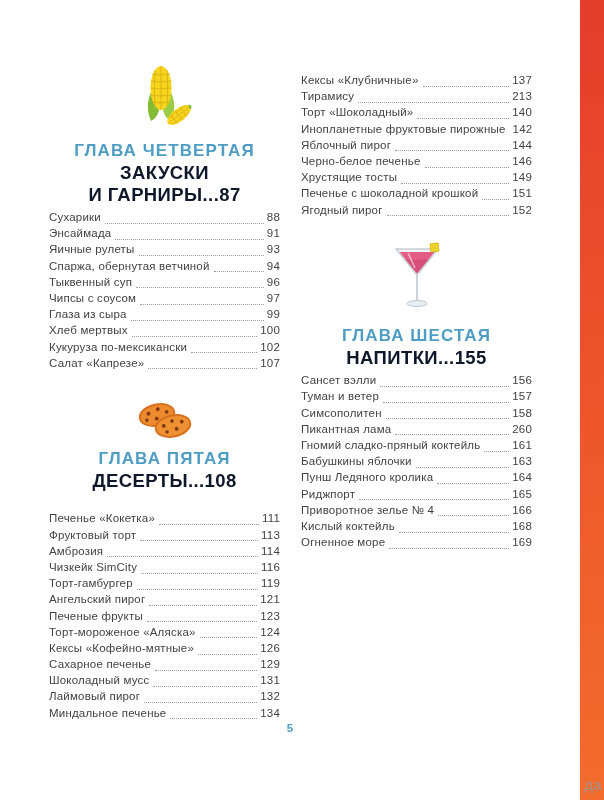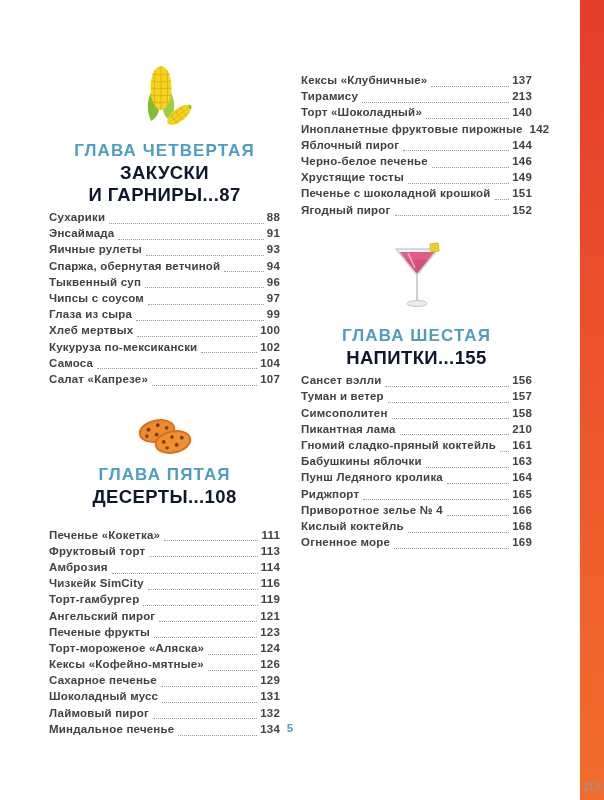--- a/index.html
+++ b/index.html
@@ -27,21 +27,21 @@
   }
   .kicker.tight{margin-top:8px;}
   .chapter-title{
     margin-top:1px;text-align:center;
     color:#0f172a;font-size:18.5px;line-height:21.5px;font-weight:800;letter-spacing:.4px;
   }
   .toc{margin-top:6px;}
   .toc.mt8{margin-top:21px;}
   .toc.mt6{margin-top:6px;}
   .toc.top-list{margin-top:74px;}
-  .toc-row{display:flex;align-items:baseline;height:16.2px;font-weight:bold;}
+  .toc-row{display:flex;align-items:baseline;height:16.2px;}
   .toc-label{white-space:nowrap;font-size:11.5px;color:#424242;letter-spacing:.2px;}
   .toc-dots{
     flex:1;align-self:flex-end;margin:0 3px 3.5px 4px;
     border-bottom:1.6px dotted #9c9c9c;
   }
   .toc-page{white-space:nowrap;font-size:11.5px;color:#424242;letter-spacing:.2px;}
 
   .page-number{
     position:absolute;top:722px;left:0;width:580px;text-align:center;
     color:#4f9dc5;font-size:11.5px;font-weight:700;
@@ -132,25 +132,20 @@
         </div>
         <div class="toc-row">
           <span class="toc-label">Хлеб мертвых</span>
           <span class="toc-dots"></span>
           <span class="toc-page">100</span>
         </div>
         <div class="toc-row">
           <span class="toc-label">Кукуруза по-мексикански</span>
           <span class="toc-dots"></span>
           <span class="toc-page">102</span>
-        </div>
-        <div class="toc-row">
-          <span class="toc-label">Самоса</span>
-          <span class="toc-dots"></span>
-          <span class="toc-page">104</span>
         </div>
         <div class="toc-row">
           <span class="toc-label">Салат «Капрезе»</span>
           <span class="toc-dots"></span>
           <span class="toc-page">107</span>
         </div>
       </div>
 
     <svg class="chapter-icon icon-cookies" viewBox="0 0 64 42" aria-hidden="true">
       <g transform="translate(24,16) rotate(-12)">
@@ -317,21 +312,21 @@
           <span class="toc-page">157</span>
         </div>
         <div class="toc-row">
           <span class="toc-label">Симсополитен</span>
           <span class="toc-dots"></span>
           <span class="toc-page">158</span>
         </div>
         <div class="toc-row">
           <span class="toc-label">Пикантная лама</span>
           <span class="toc-dots"></span>
-          <span class="toc-page">210</span>
+          <span class="toc-page">260</span>
         </div>
         <div class="toc-row">
           <span class="toc-label">Гномий сладко-пряный коктейль</span>
           <span class="toc-dots"></span>
           <span class="toc-page">161</span>
         </div>
         <div class="toc-row">
           <span class="toc-label">Бабушкины яблочки</span>
           <span class="toc-dots"></span>
           <span class="toc-page">163</span>

